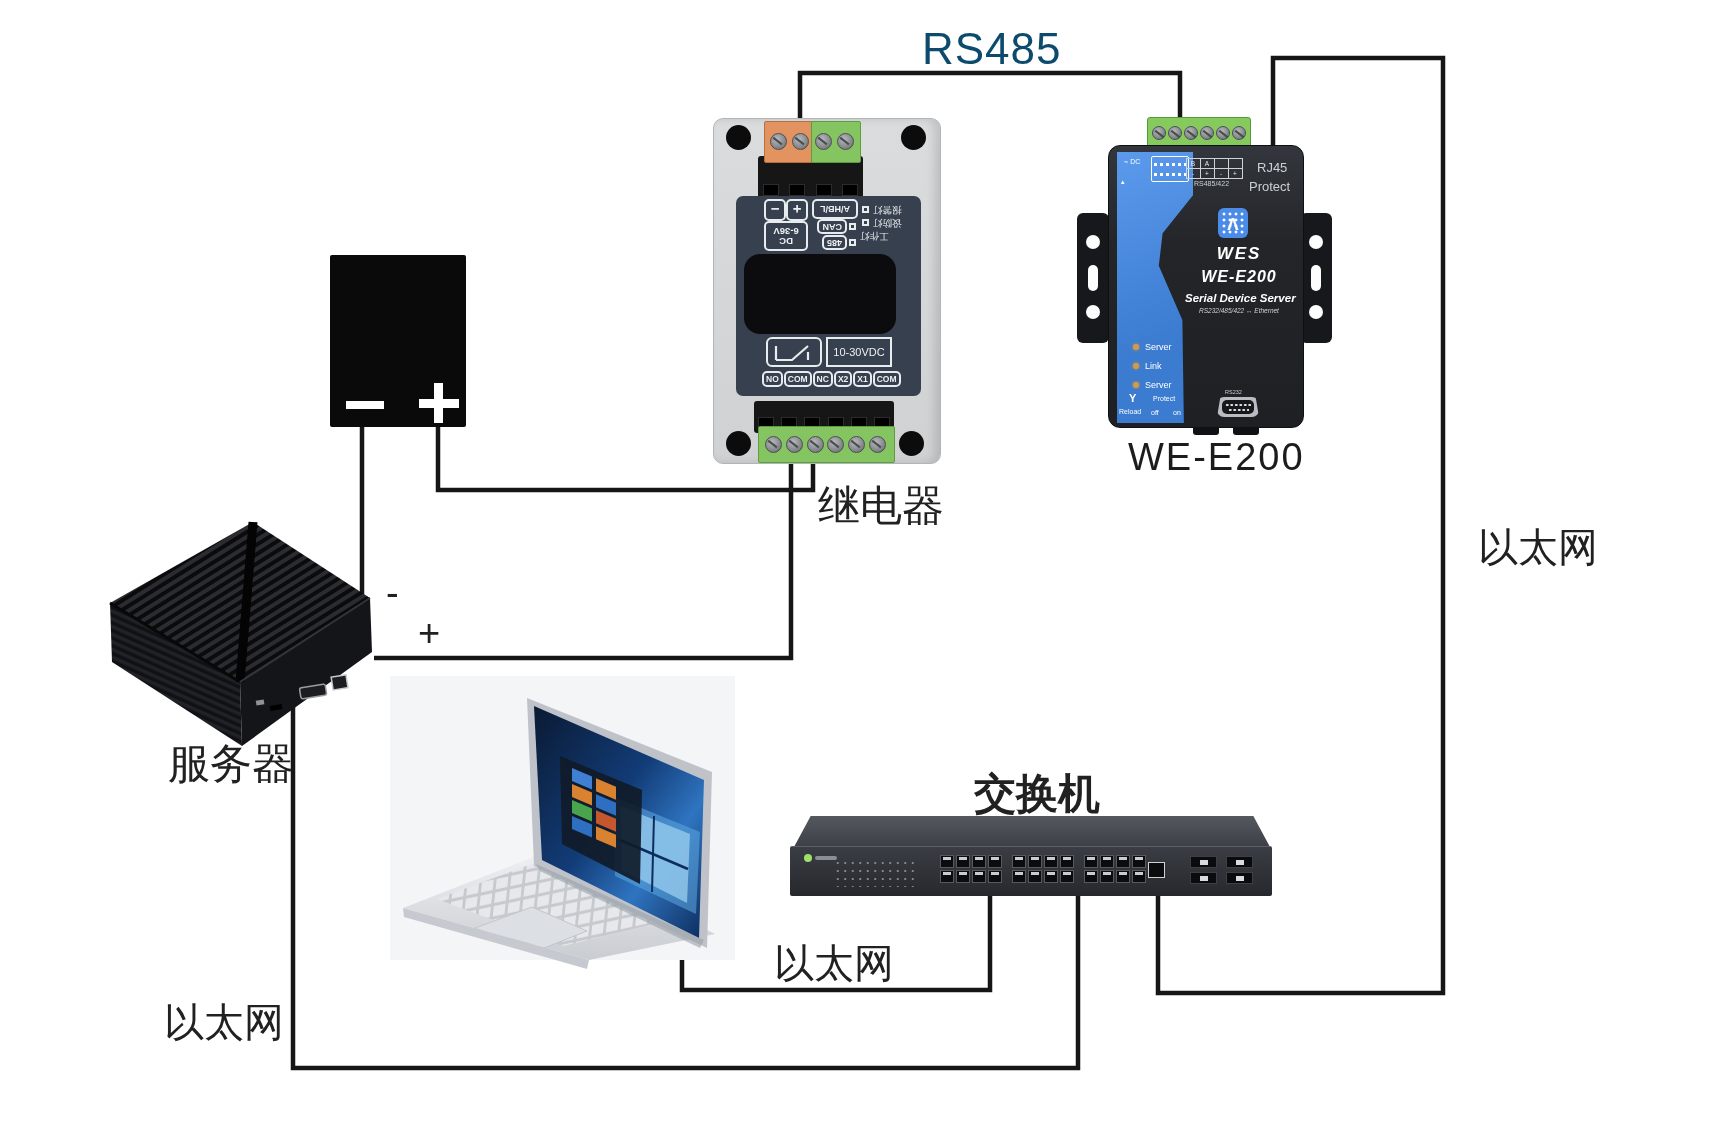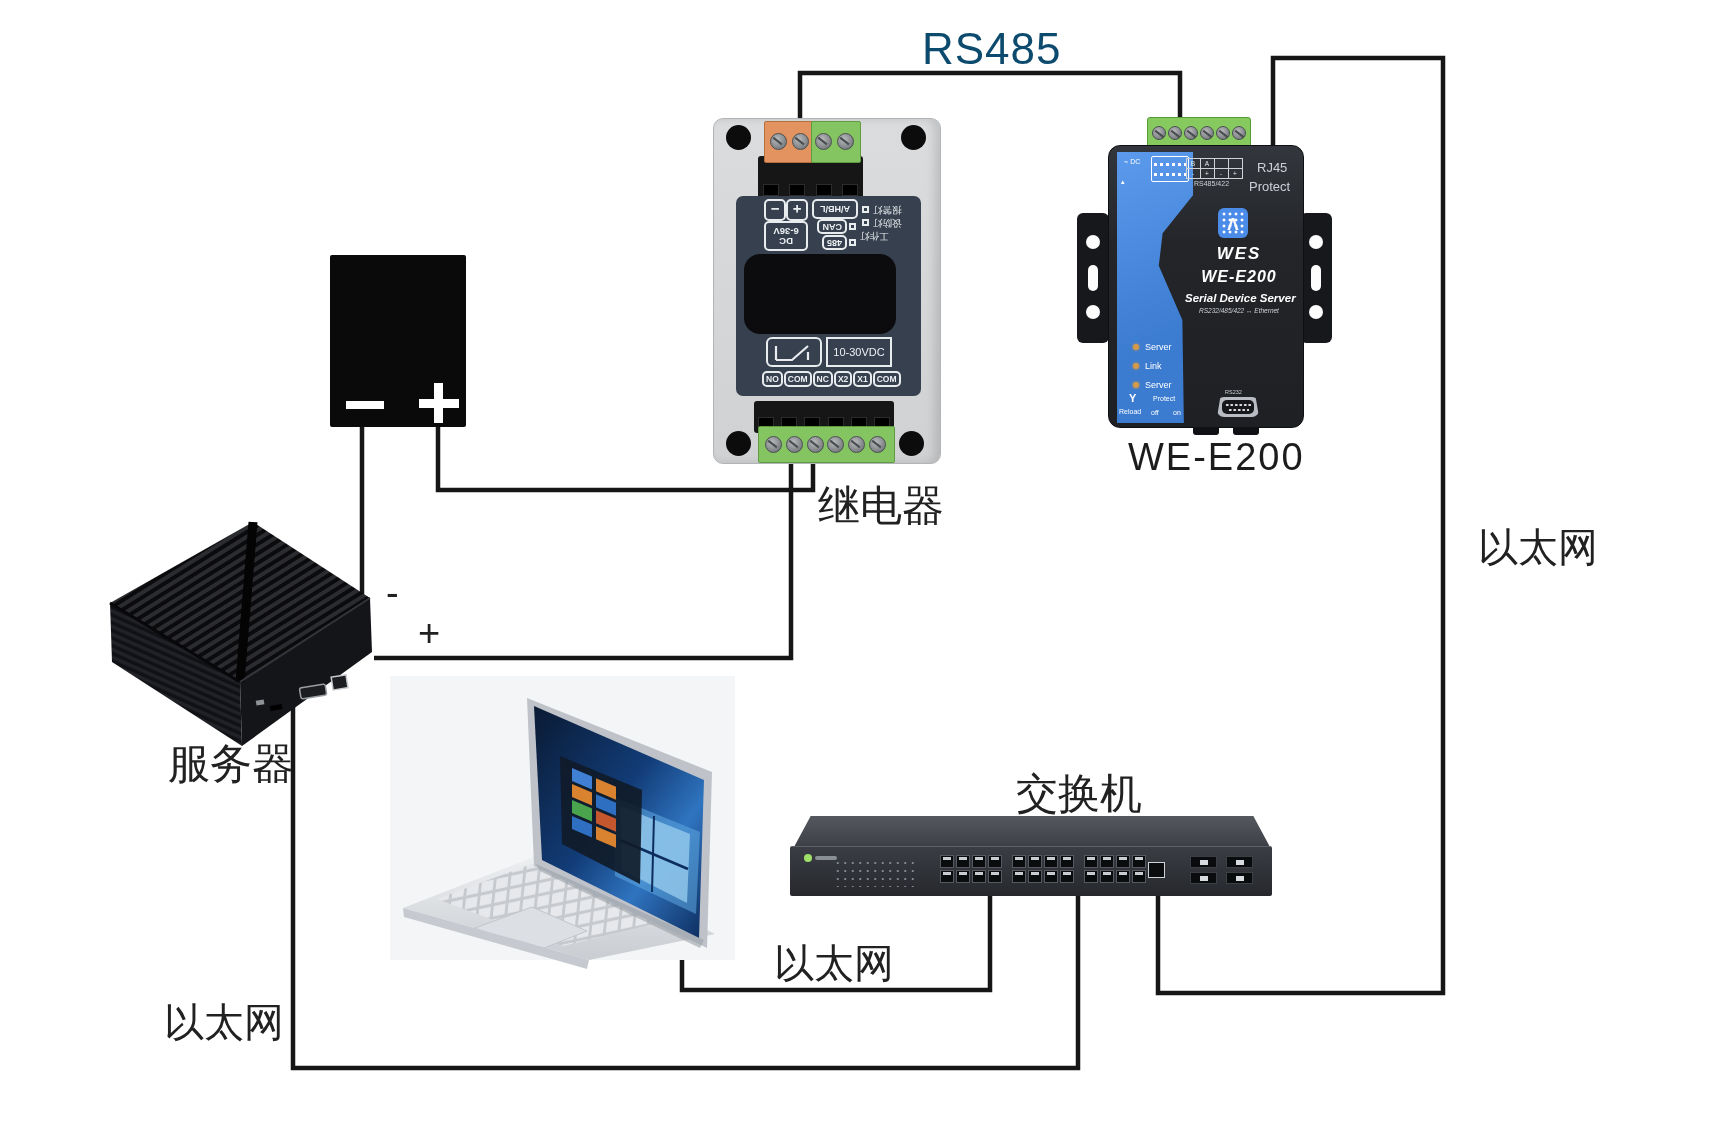--- a/index.html
+++ b/index.html
@@ -8,21 +8,21 @@
   .abs{position:absolute;}
 
   
   .lbl{position:absolute;color:#212121;white-space:nowrap;}
   .lbl-rs485{left:922px;top:24px;font-size:44px;color:#0c4a6e;letter-spacing:1px;}
   .lbl-eth-right{left:1478px;top:520px;font-size:40px;}
   .lbl-eth-mid{left:774px;top:936px;font-size:40px;}
   .lbl-eth-bottom{left:164px;top:995px;font-size:40px;}
   .lbl-server{left:168px;top:736px;font-size:42px;}
   .lbl-relay{left:818px;top:462px;font-size:42px;margin-top:16px;}
-  .lbl-switch{left:1016px;top:766px;font-size:42px;}
+  .lbl-switch{left:974px;top:766px;font-size:42px;font-weight:bold;}
   .lbl-we{left:1128px;top:436px;font-size:38px;letter-spacing:2px;color:#1c1c1c;}
   .lbl-minus{left:386px;top:572px;font-size:38px;}
   .lbl-plus{left:418px;top:612px;font-size:38px;}
 
   
   .adapter{left:330px;top:255px;width:136px;height:172px;background:#0a0a0a;border-radius:2px;}
   .adapter .txt{position:absolute;left:0;top:6px;width:100%;text-align:center;color:#fff;
                 font-size:42px;line-height:51px;}
   .adapter .minusbar{position:absolute;left:16px;top:146px;width:38px;height:8px;background:#fff;}
   .adapter .plusv{position:absolute;left:104px;top:128px;width:9px;height:40px;background:#fff;}

